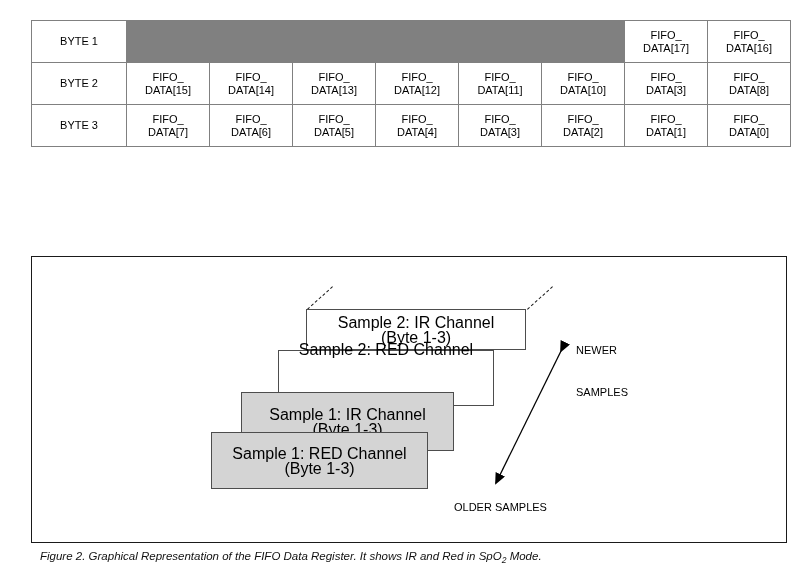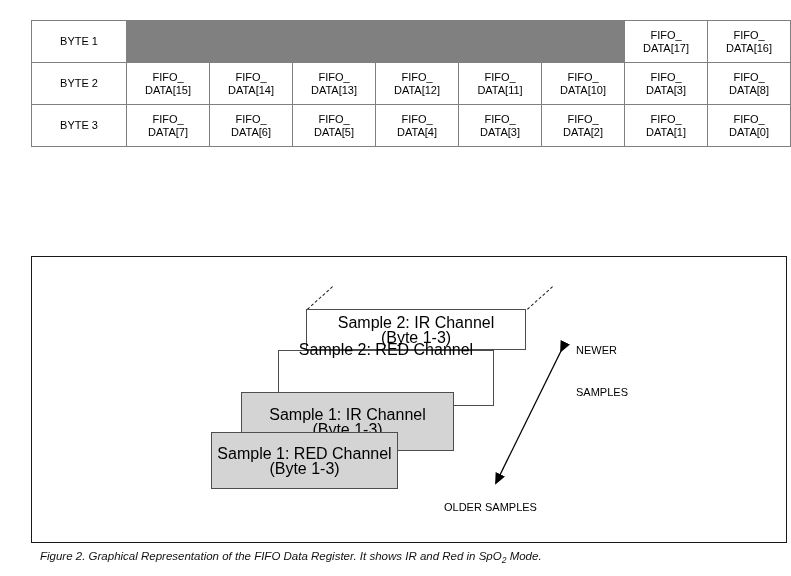--- a/index.html
+++ b/index.html
@@ -213,21 +213,21 @@
   <div class="stack-box empty" style="left:246px; top:93px; width:216px; height:56px; z-index:2;gap:43px;">
     <span class="stack-line">Sample 2: RED Channel</span>
     <span class="stack-line">(Byte 1-3)</span>
   </div>
 
   <div class="stack-box filled" style="left:209px; top:135px; width:213px; height:59px; z-index:3;">
     <span class="stack-line">Sample 1: IR Channel</span>
     <span class="stack-line">(Byte 1-3)</span>
   </div>
 
-  <div class="stack-box filled" style="left:179px; top:175px; width:187px; height:57px; z-index:4;">
+  <div class="stack-box filled" style="left:179px; top:175px; width:217px; height:57px; z-index:4;">
     <span class="stack-line">Sample 1: RED Channel</span>
     <span class="stack-line">(Byte 1-3)</span>
   </div>
 
   <svg id="direction-arrow" viewBox="0 0 756 287">
     <defs>
       <marker id="head-a" markerWidth="9" markerHeight="9" refX="7.5" refY="4" orient="auto">
         <path d="M0,0 L9,4 L0,8 z" fill="#000000"></path>
       </marker>
       <marker id="head-b" markerWidth="9" markerHeight="9" refX="7.5" refY="4" orient="auto">
@@ -235,19 +235,19 @@
       </marker>
     </defs>
     <line x1="529" y1="94" x2="464" y2="226" stroke="#000000" stroke-width="1.3" marker-start="url(#head-a)" marker-end="url(#head-b)"></line>
   </svg>
 
   <div class="axis-label" style="left:544px; top:58px;">
     <span style="display:block;">NEWER</span>
     <span style="display:block;">SAMPLES</span>
   </div>
 
-  <div class="axis-label" style="left:412px; top:243px;text-align:right;">OLDER SAMPLES</div>
+  <div class="axis-label" style="left:422px; top:243px;text-align:right;">OLDER SAMPLES</div>
 
 </div>
 
 <div id="figure-caption">
   <span>Figure 2. Graphical Representation of the FIFO Data Register. It shows IR and Red in SpO</span><sub>2</sub><span> Mode.</span>
 </div>
 
 </body></html>

